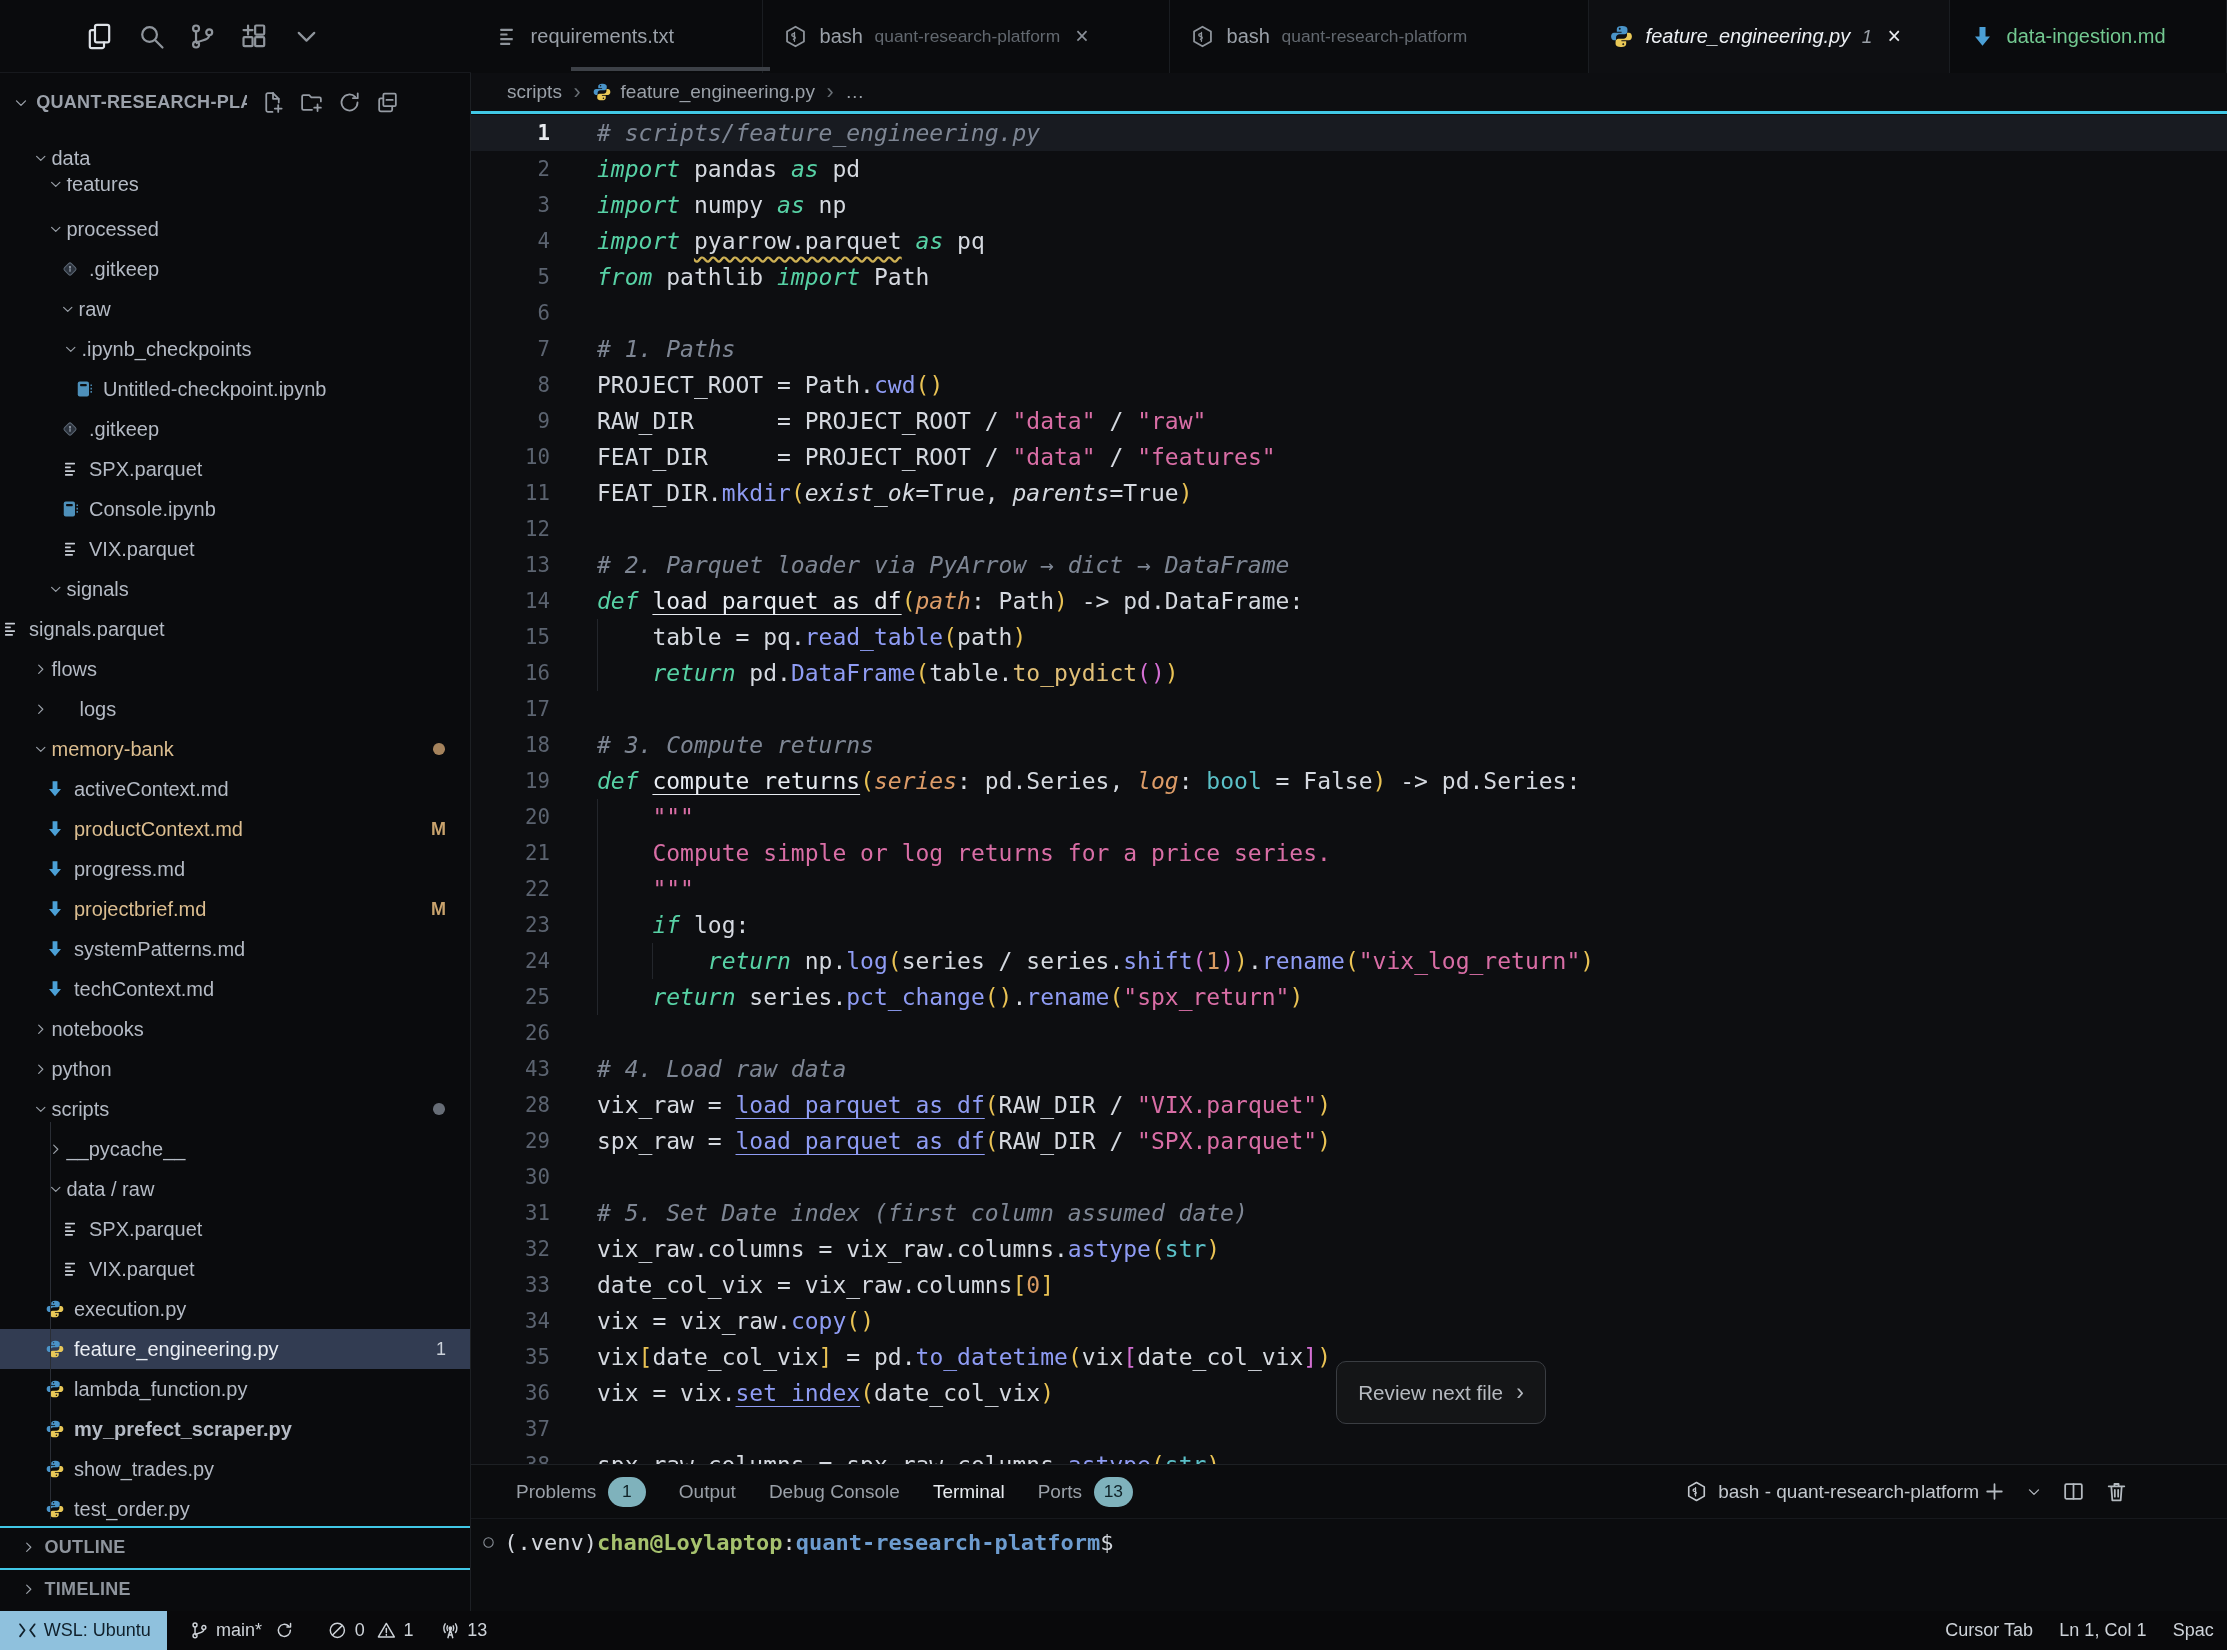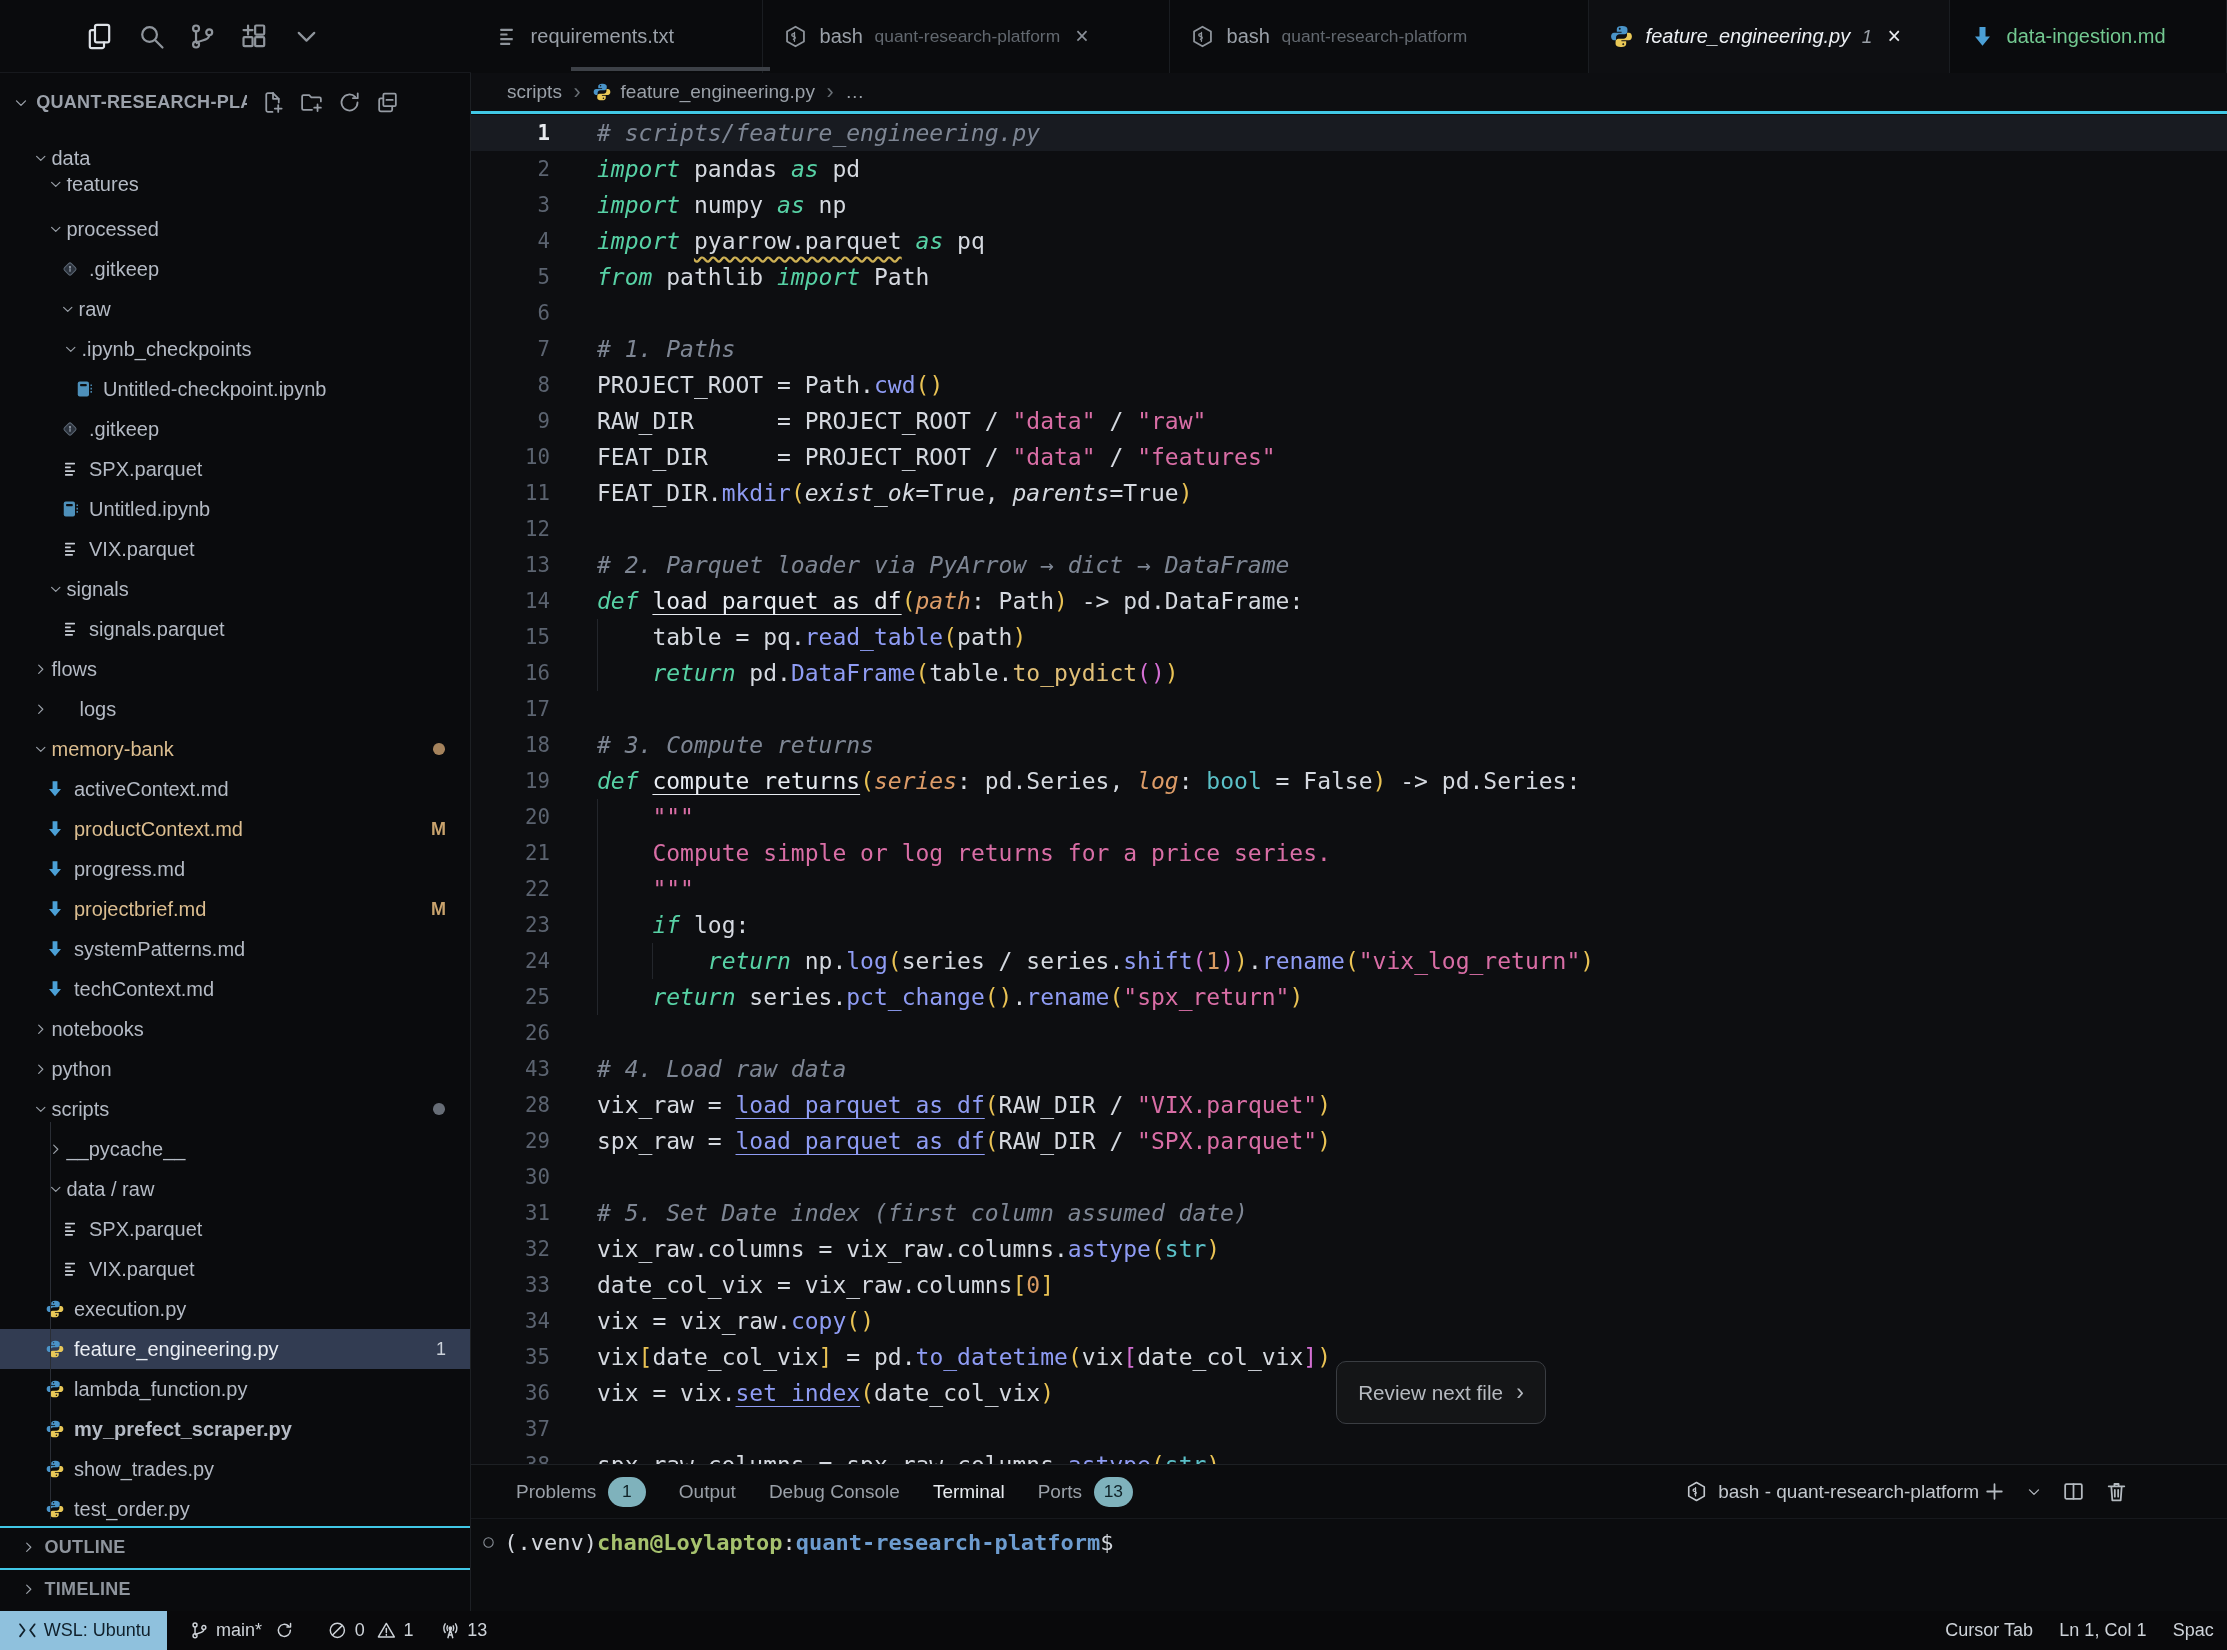--- a/index.html
+++ b/index.html
@@ -365,21 +365,21 @@
         </div>
         <div class="trow">
           <div class="tin" style="padding-left: 60px;">
             <span class="icon ticn">
               <svg viewBox="0 0 24 24">
                 <rect x="4.5" y="3" width="13.5" height="18" rx="2.4" fill="#4e90ba"></rect>
                 <rect x="7.3" y="6" width="8" height="2.6" rx="0.9" fill="#0b0c0e"></rect>
                 <path d="M19.8 7.5h1.7M19.8 11.5h1.7M19.8 15.5h1.7" stroke="#4e90ba" stroke-width="2"></path>
               </svg>
             </span>
-            <span class="tlbl">Untitled.ipynb</span>
+            <span class="tlbl">Console.ipynb</span>
             <span class="tspacer"></span>
           </div>
         </div>
         <div class="trow">
           <div class="tin" style="padding-left: 60px;">
             <span class="icon ticn">
               <svg viewBox="0 0 24 24" fill="currentColor">
                 <rect x="6" y="4.5" width="12" height="2.1" rx="0.5"></rect>
                 <rect x="6" y="9" width="7" height="2.1" rx="0.5"></rect>
                 <rect x="6" y="13.5" width="12" height="2.1" rx="0.5"></rect>
@@ -395,21 +395,21 @@
             <span class="icon tchev">
               <svg viewBox="0 0 24 24" fill="none" stroke="currentColor" stroke-width="1.7" stroke-linecap="round" stroke-linejoin="round">
                 <path d="M6 9.2l6 6 6-6"></path>
               </svg>
             </span>
             <span class="tlbl">signals</span>
             <span class="tspacer"></span>
           </div>
         </div>
         <div class="trow">
-          <div class="tin" style="padding-left: 60px;">
+          <div class="tin" style="">
             <span class="icon ticn">
               <svg viewBox="0 0 24 24" fill="currentColor">
                 <rect x="6" y="4.5" width="12" height="2.1" rx="0.5"></rect>
                 <rect x="6" y="9" width="7" height="2.1" rx="0.5"></rect>
                 <rect x="6" y="13.5" width="12" height="2.1" rx="0.5"></rect>
                 <rect x="6" y="18" width="9.5" height="2.1" rx="0.5"></rect>
               </svg>
             </span>
             <span class="tlbl">signals.parquet</span>
             <span class="tspacer"></span>

